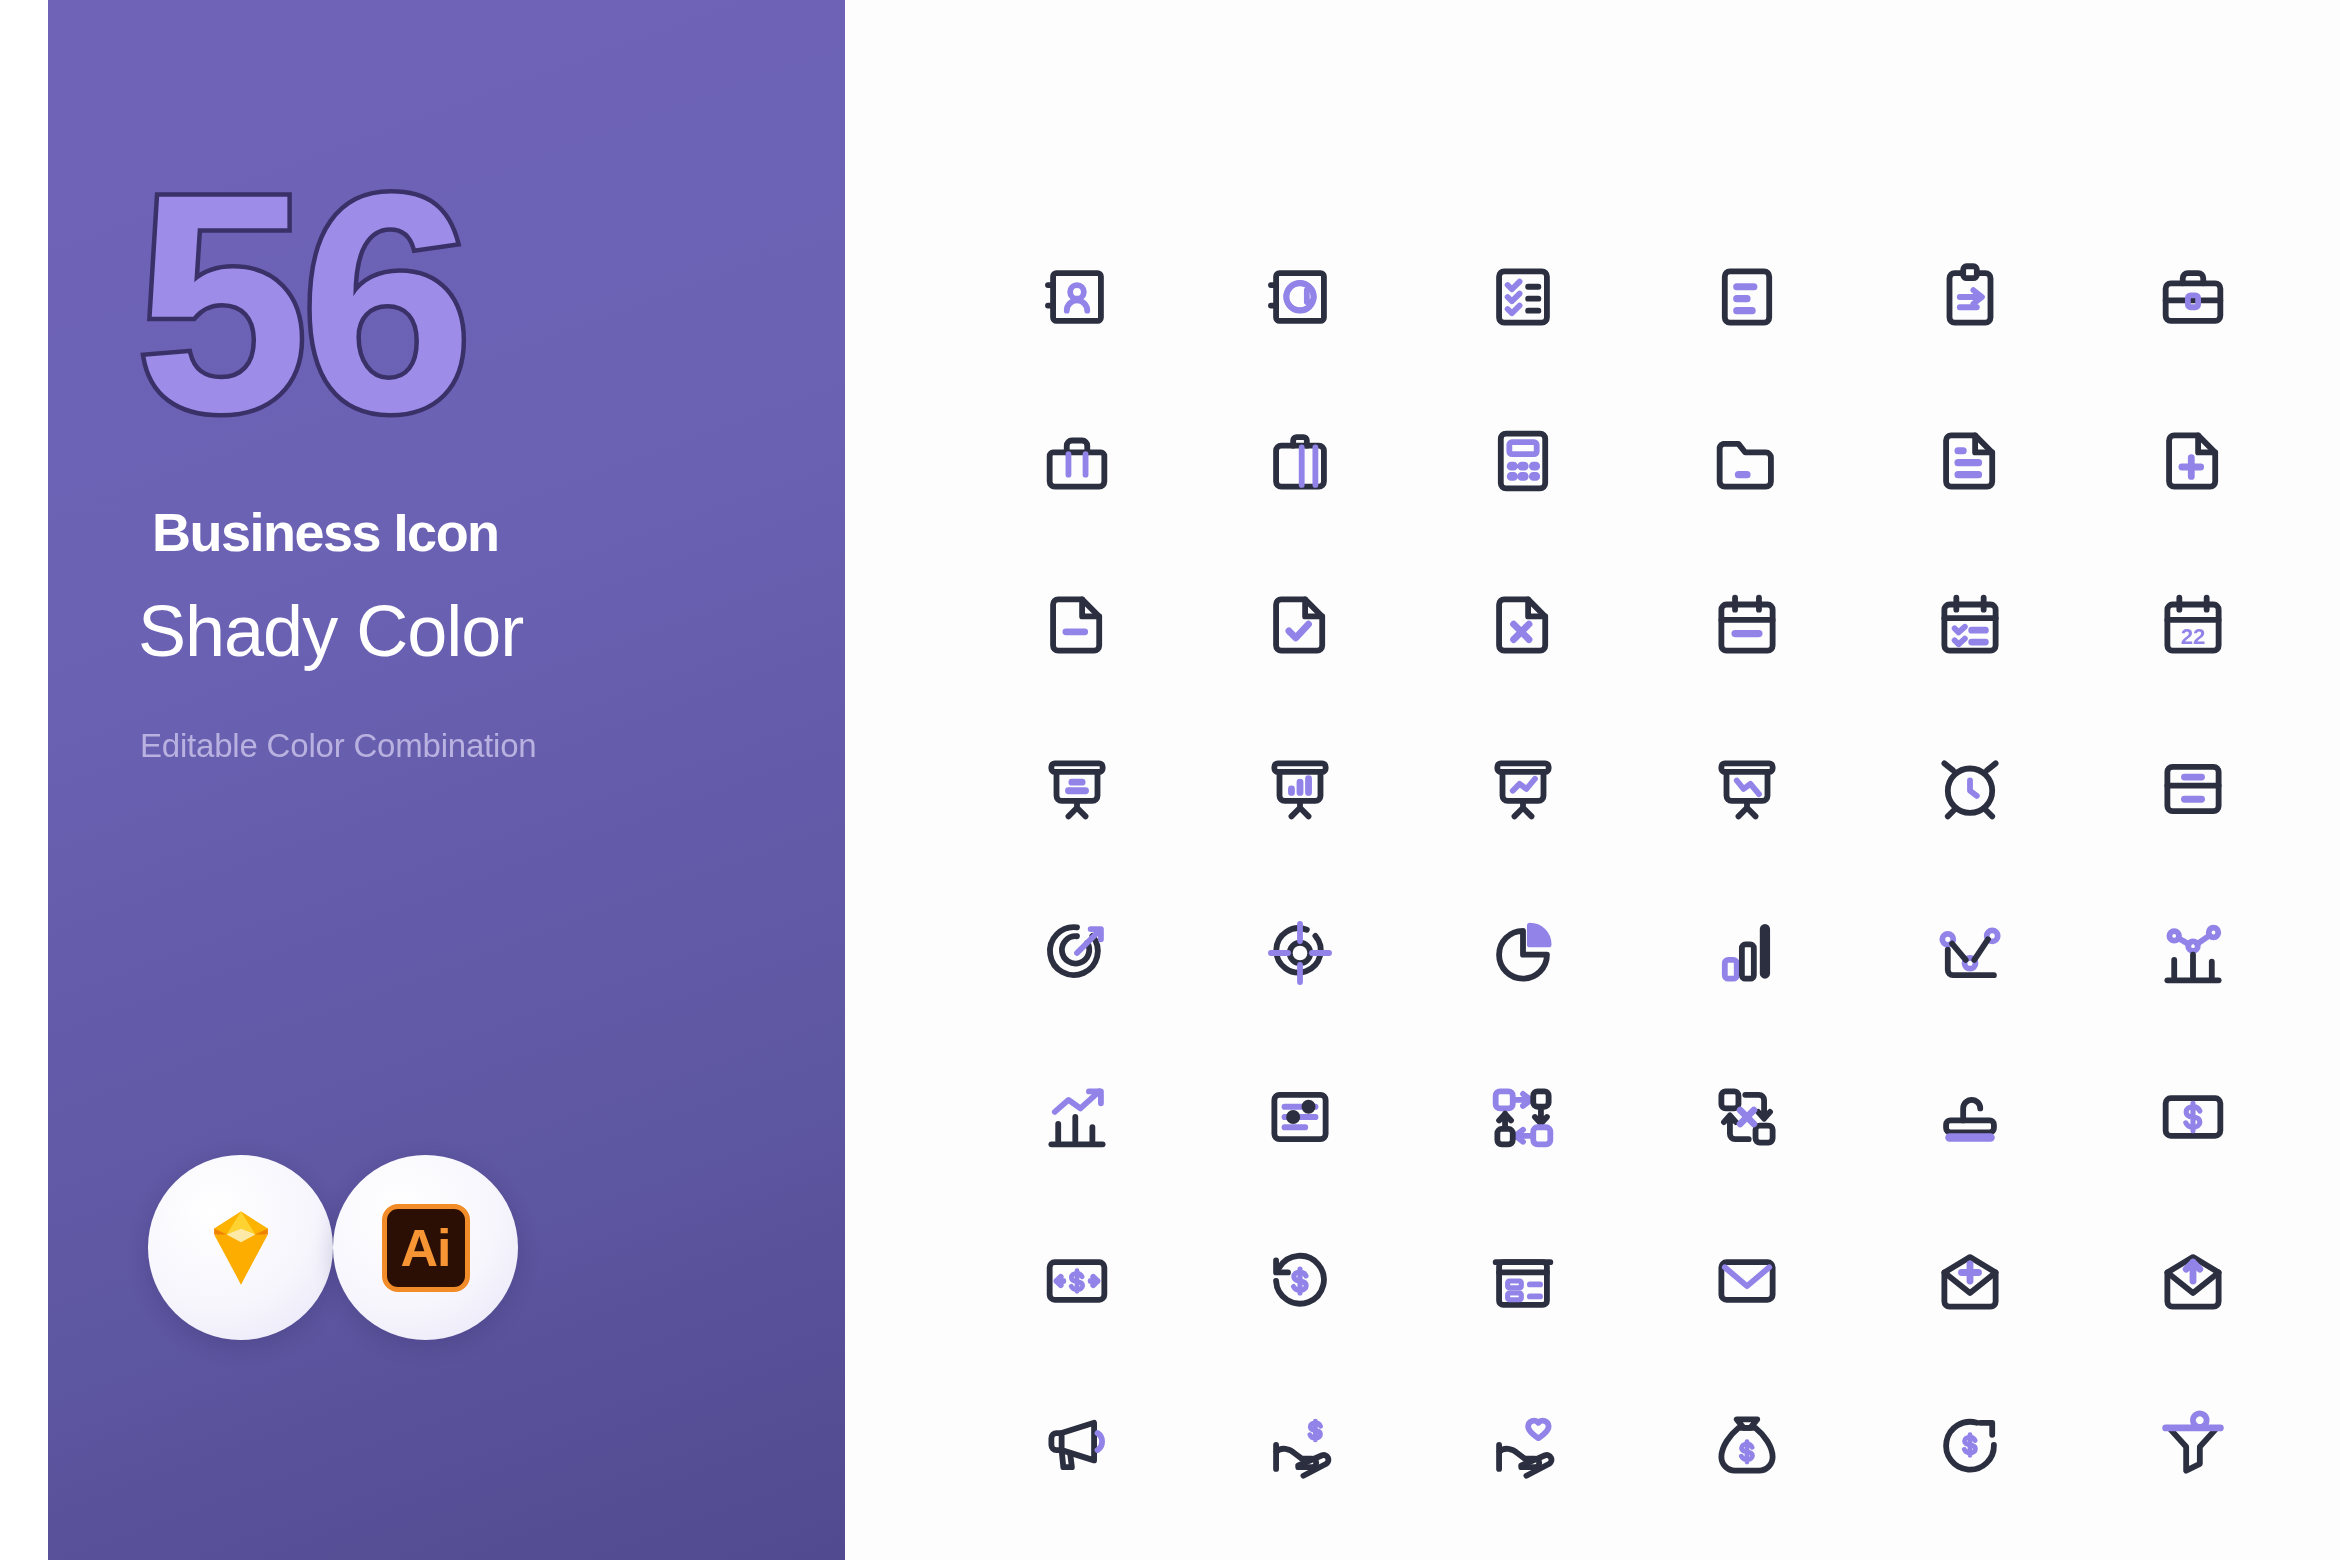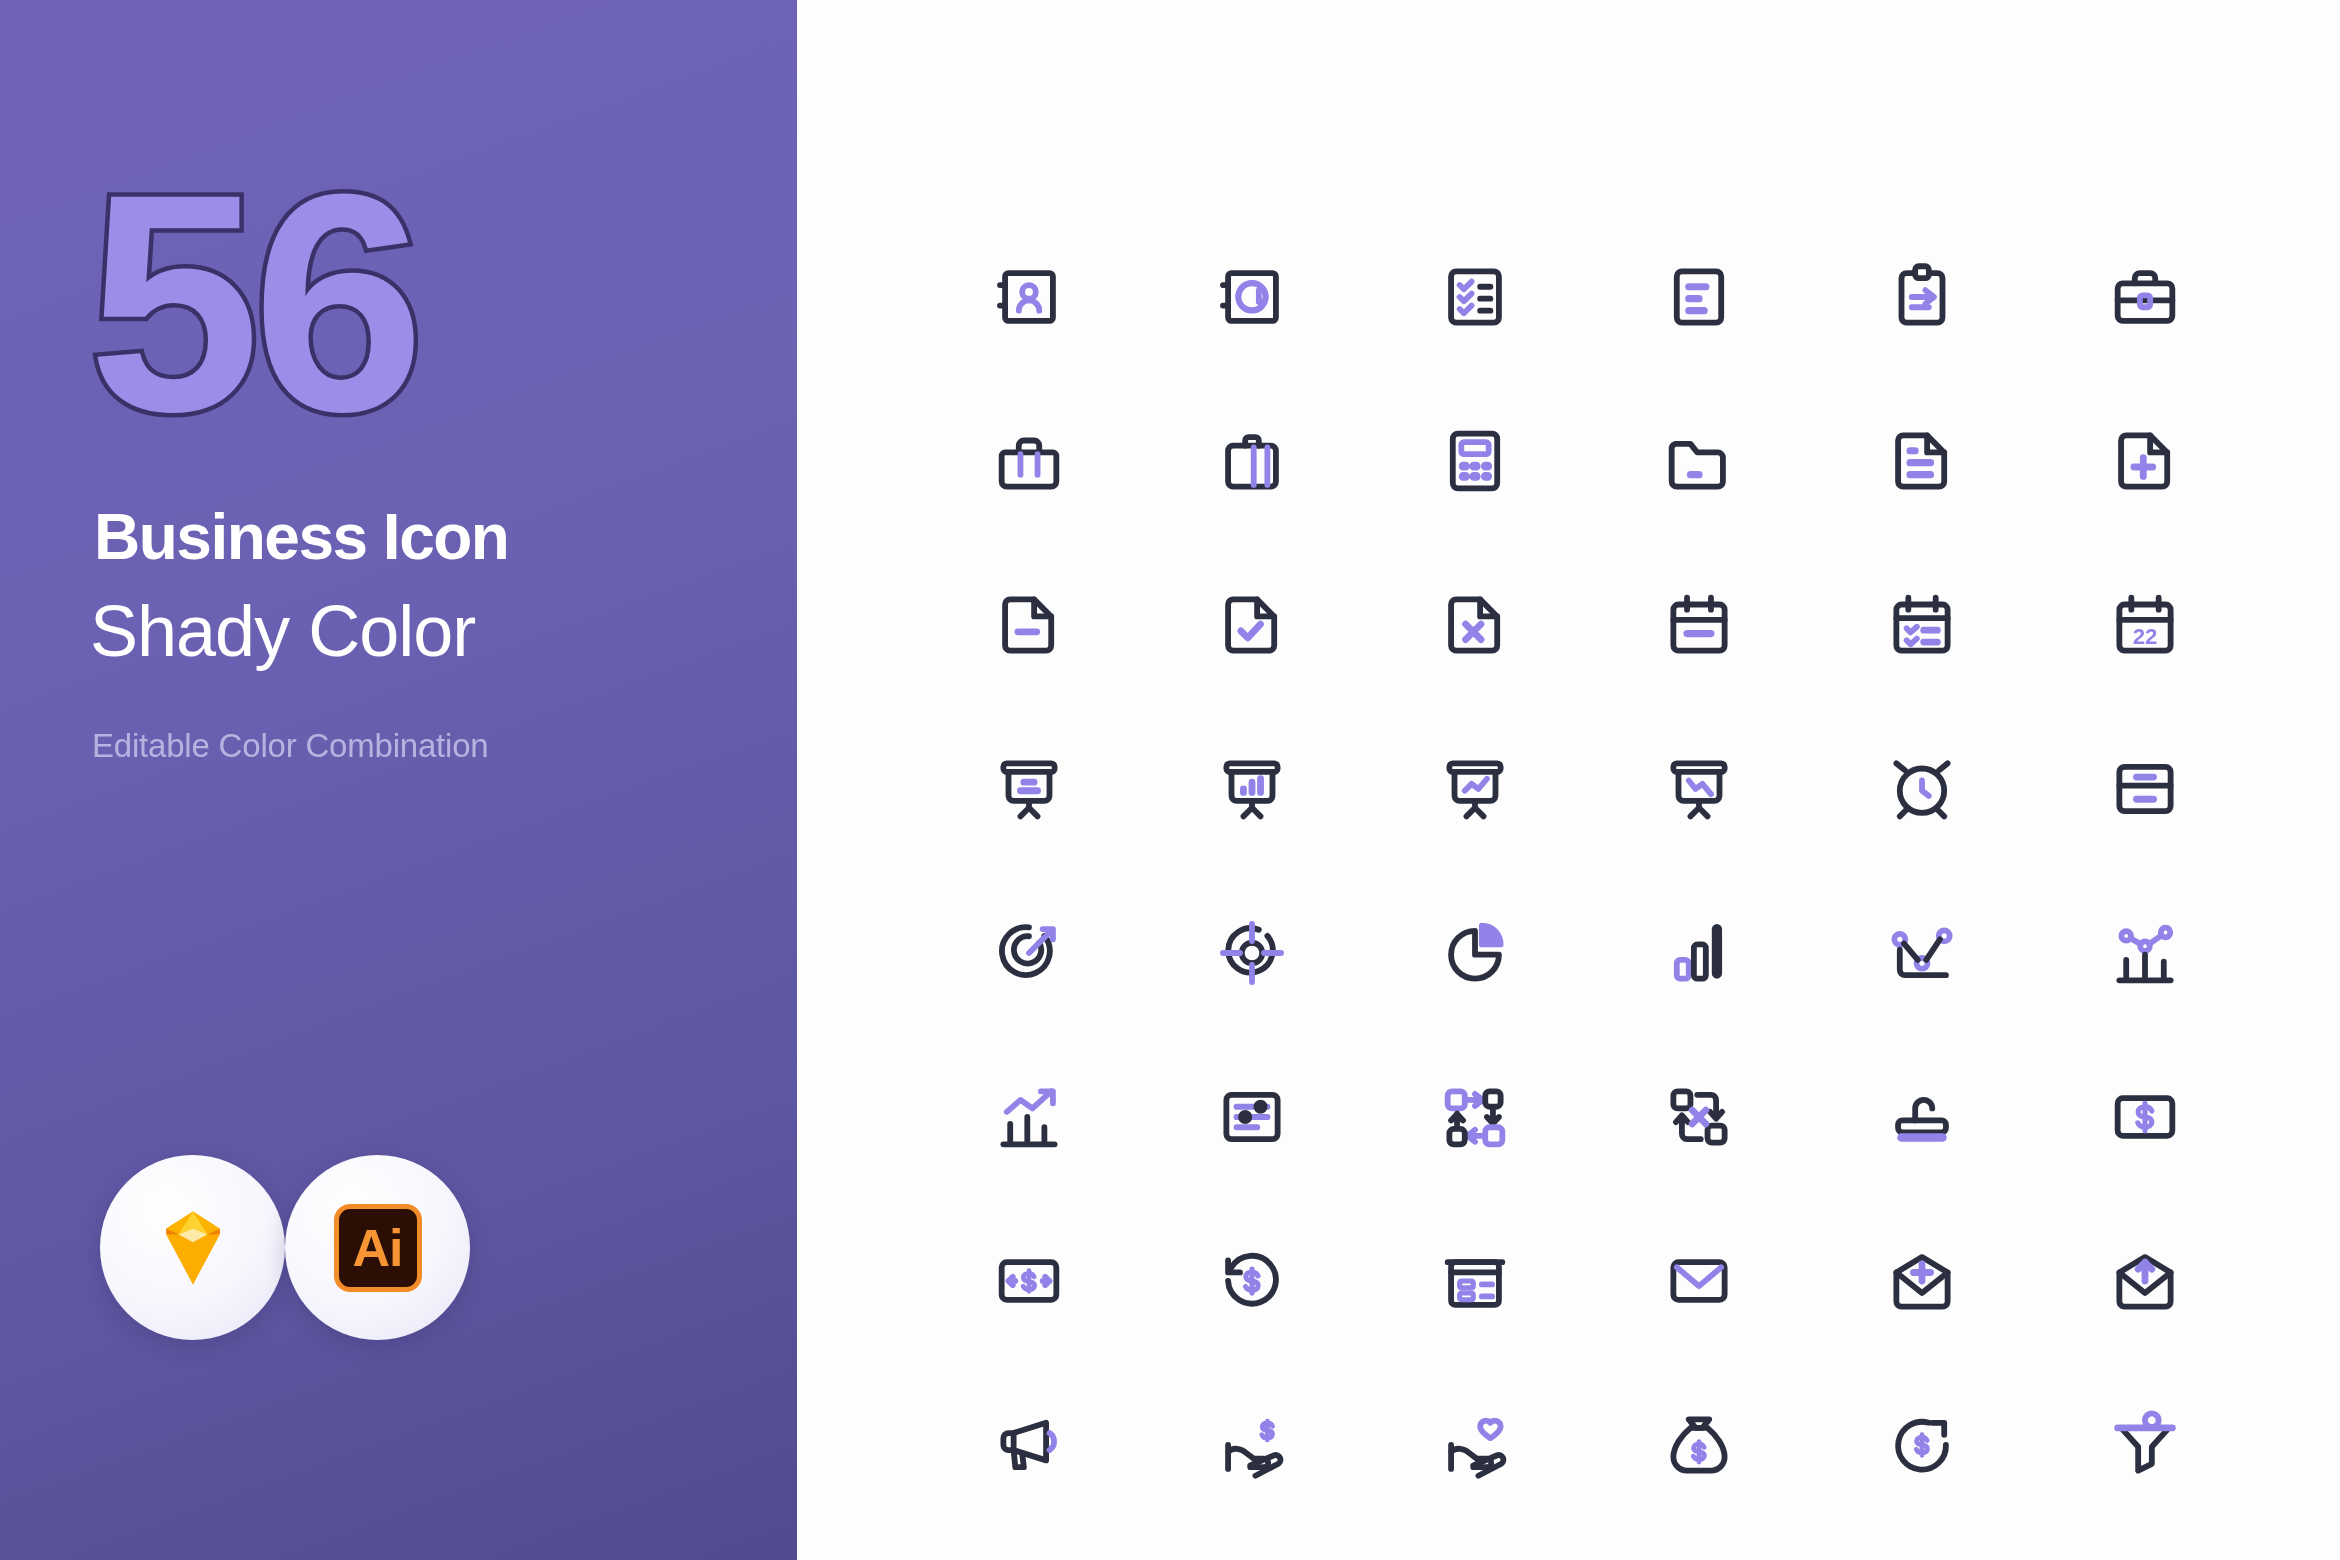--- a/index.html
+++ b/index.html
@@ -12,40 +12,41 @@
   .page { position:relative; width:2340px; height:1560px; display:flex; }
 
   
   .left-panel {
     position:relative;
     width:797px;
     height:1560px;
     background:linear-gradient(160deg,#6f63b8 0%,#6b62b4 35%,#5d56a0 75%,#514a90 100%);
     overflow:hidden;
     flex:0 0 797px;
+    margin-left:48px;
   }
   .left-inner { position:absolute; left:88px; top:0; width:680px; height:1560px; }
 
   .big-number {
     position:absolute;
     top:160px; left:0;
     font-size:310px;
     font-weight:bold;
     line-height:0.92;
     letter-spacing:-8px;
     color:#9d8de8;
     -webkit-text-stroke:9px #3a3168;
     paint-order:stroke fill;
     font-family:"Liberation Sans", sans-serif;
   }
 
   .title-main {
     position:absolute;
-    top:505px; left:6px;
-    font-size:64px;
+    top:505px; left:16px;
+    font-size:54px;
     font-weight:bold;
     color:#ffffff;
     letter-spacing:-1.5px;
     white-space:nowrap;
     line-height:1;
   }
   .title-sub {
     position:absolute;
     top:595px; left:2px;
     font-size:72px;

